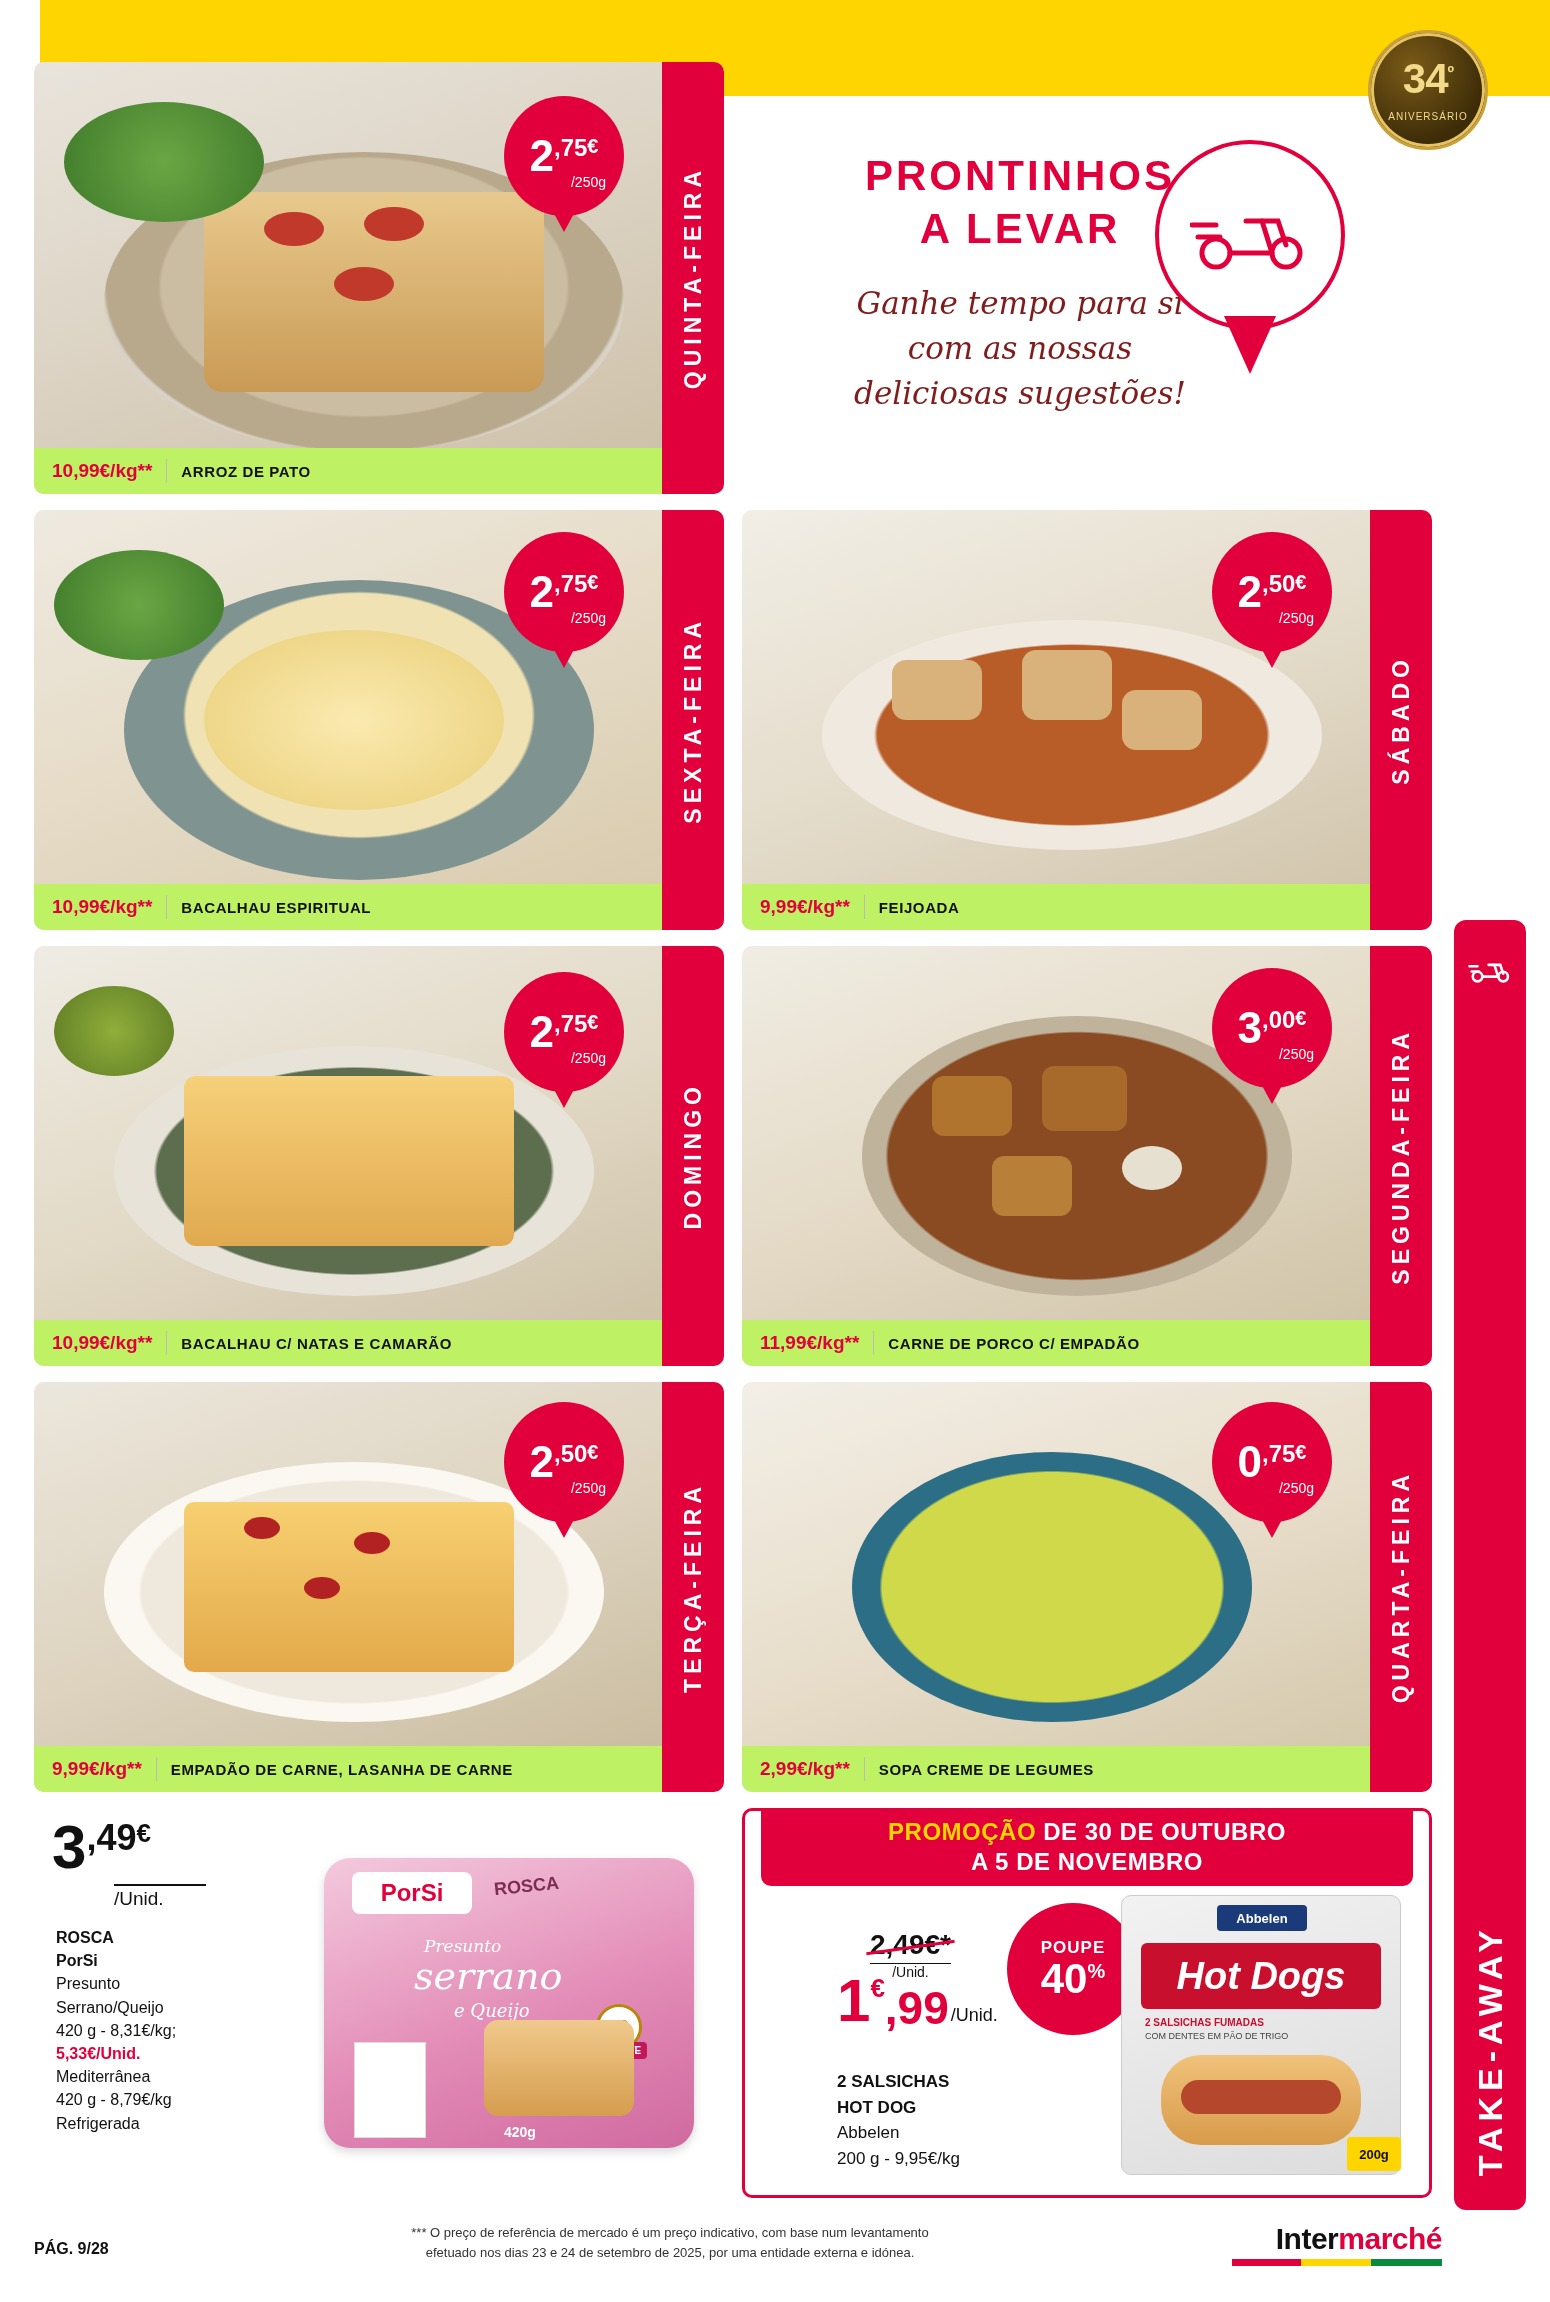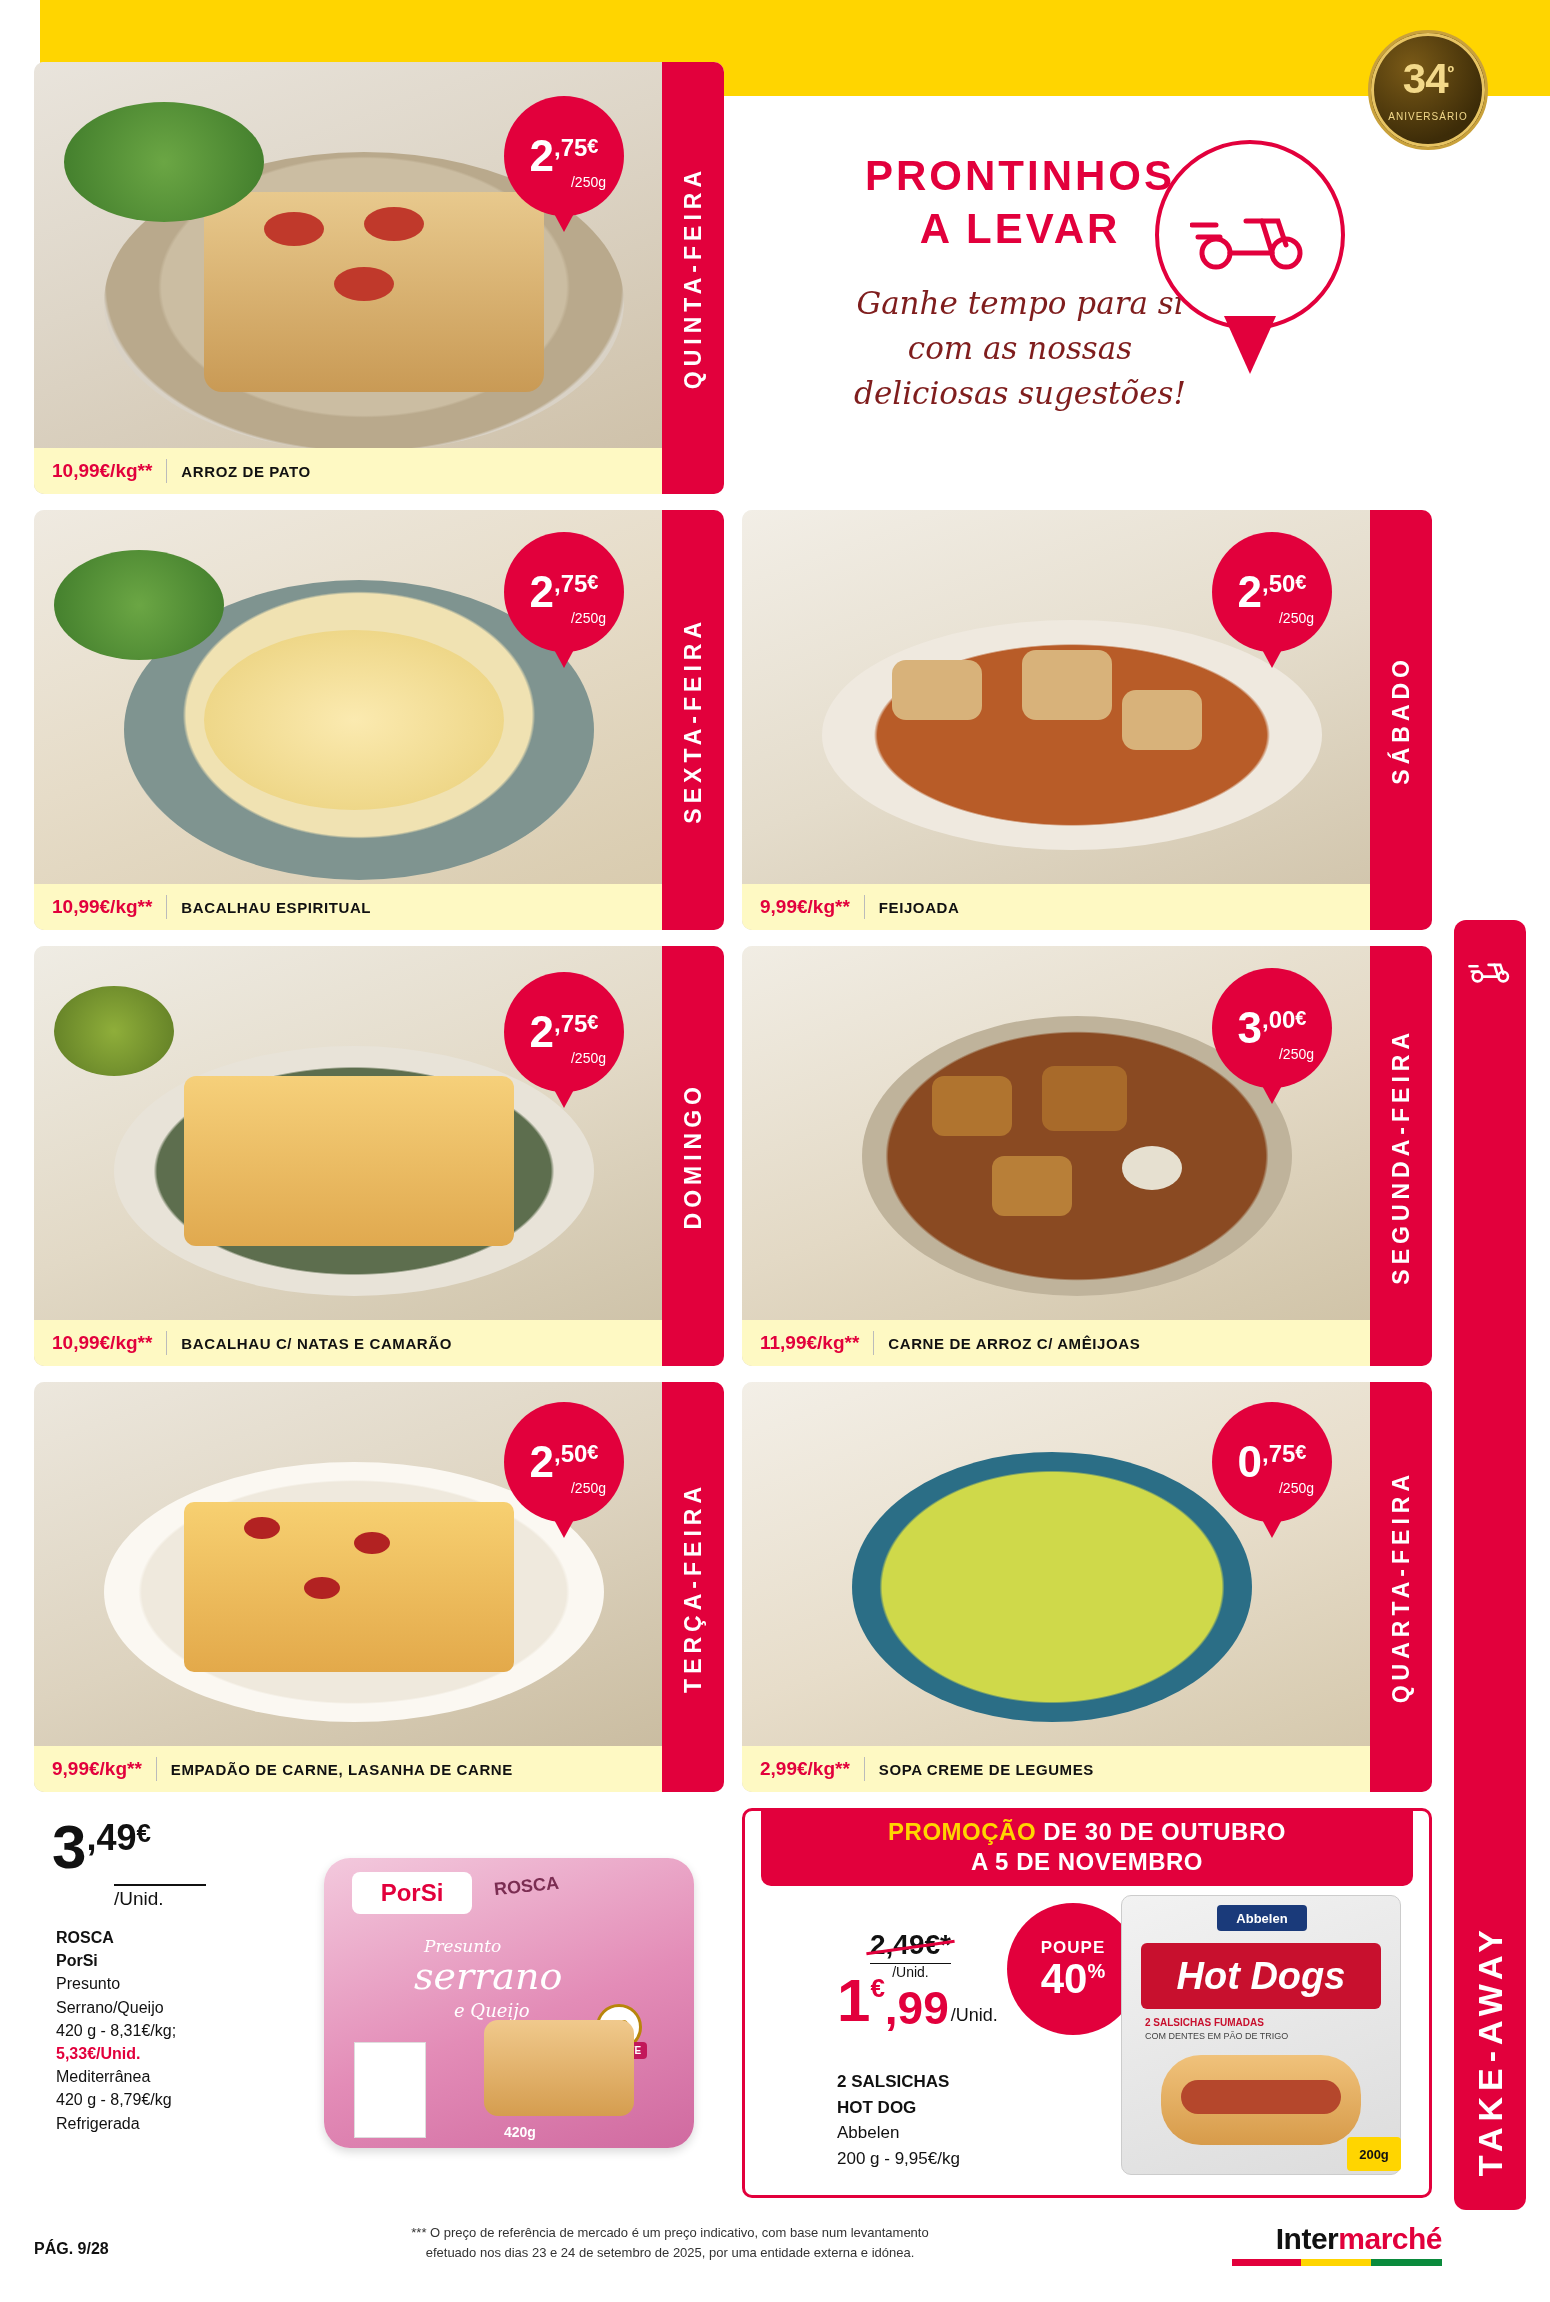--- a/index.html
+++ b/index.html
@@ -71,21 +71,21 @@
     border-right: 13px solid transparent;
     border-top: 24px solid #e2003c;
   }
   .pricetag .pv { display: flex; align-items: flex-start; line-height: 1; }
   .pricetag .big { font-size: 44px; font-weight: bold; }
   .pricetag .small { font-size: 24px; font-weight: bold; margin-top: 2px;}
   .pricetag .eur { font-size: 20px; font-weight: bold; margin-top: 2px;}
   .pricetag .unit { font-size: 14px; position: absolute; right: 18px; bottom: 26px; }
   .footlabel {
     position: absolute; left: 0; bottom: 0; right: 62px; height: 46px;
-    background: #fef9c3;
+    background: #bef264;
     display: flex; align-items: center; gap: 14px;
     padding-left: 18px;
   }
   .footlabel .kg { color: #e2003c; font-weight: bold; font-size: 19px; white-space: nowrap;}
   .footlabel .sep { width: 1px; height: 24px; background: #bbb;}
   .footlabel .nm { font-size: 15px; font-weight: bold; letter-spacing: .6px; color:#111;}
 
   
   .ph { position:absolute; inset:0; }
 
@@ -365,21 +365,21 @@
       <div class="pv">
         <span class="big">3</span>
         <span class="small">,00</span>
         <span class="eur">€</span>
       </div>
       <div class="unit">/250g</div>
     </div>
     <div class="footlabel">
       <span class="kg">11,99€/kg**</span>
       <span class="sep"></span>
-      <span class="nm">CARNE DE ARROZ C/ AMÊIJOAS</span>
+      <span class="nm">CARNE DE PORCO C/ EMPADÃO</span>
     </div>
     <div class="daybar">
         <span>SEGUNDA-FEIRA</span>
       </div>
   </div>
 
   <div class="card" style="left:34px; top:1382px; width:690px; height:410px;">
     <div class="photo f6">
       <div class="ph">
         <div class="plate" style="left:70px; top:80px; width:500px; height:260px; background:radial-gradient(ellipse at 50% 50%, #efe9dd 0 60%, #fbf8f2 61% 100%); border-radius:50%;"></div>

